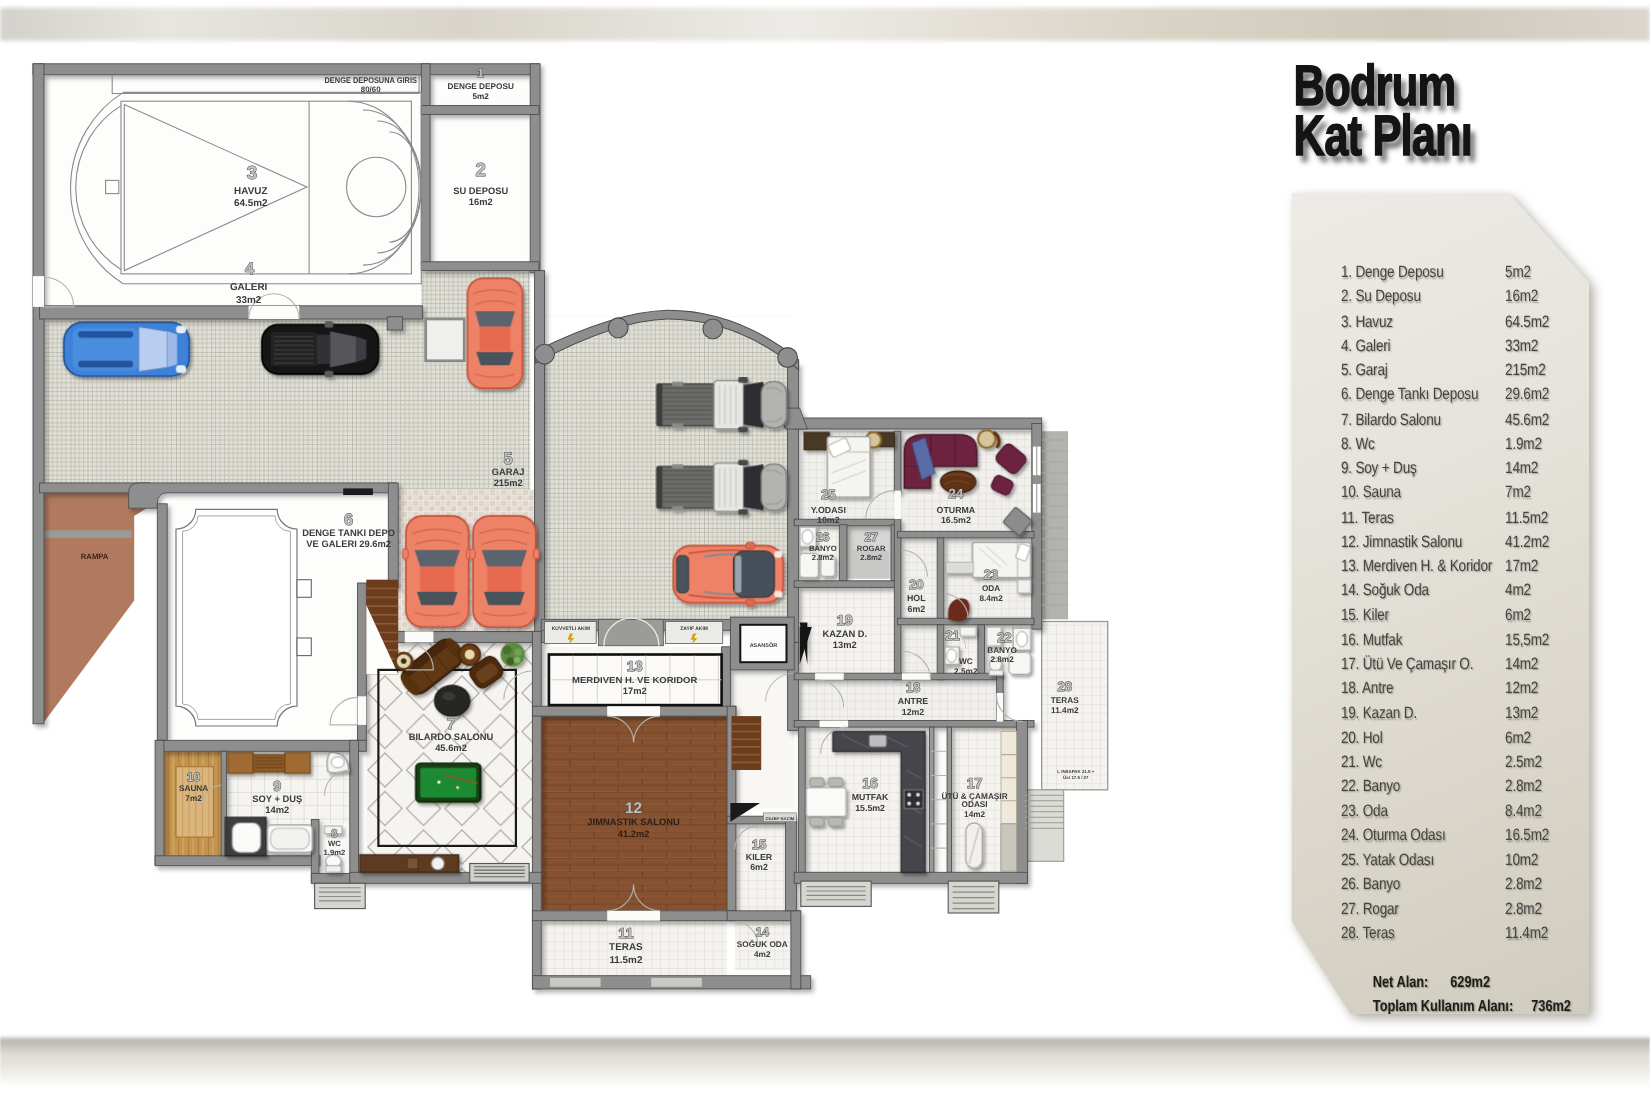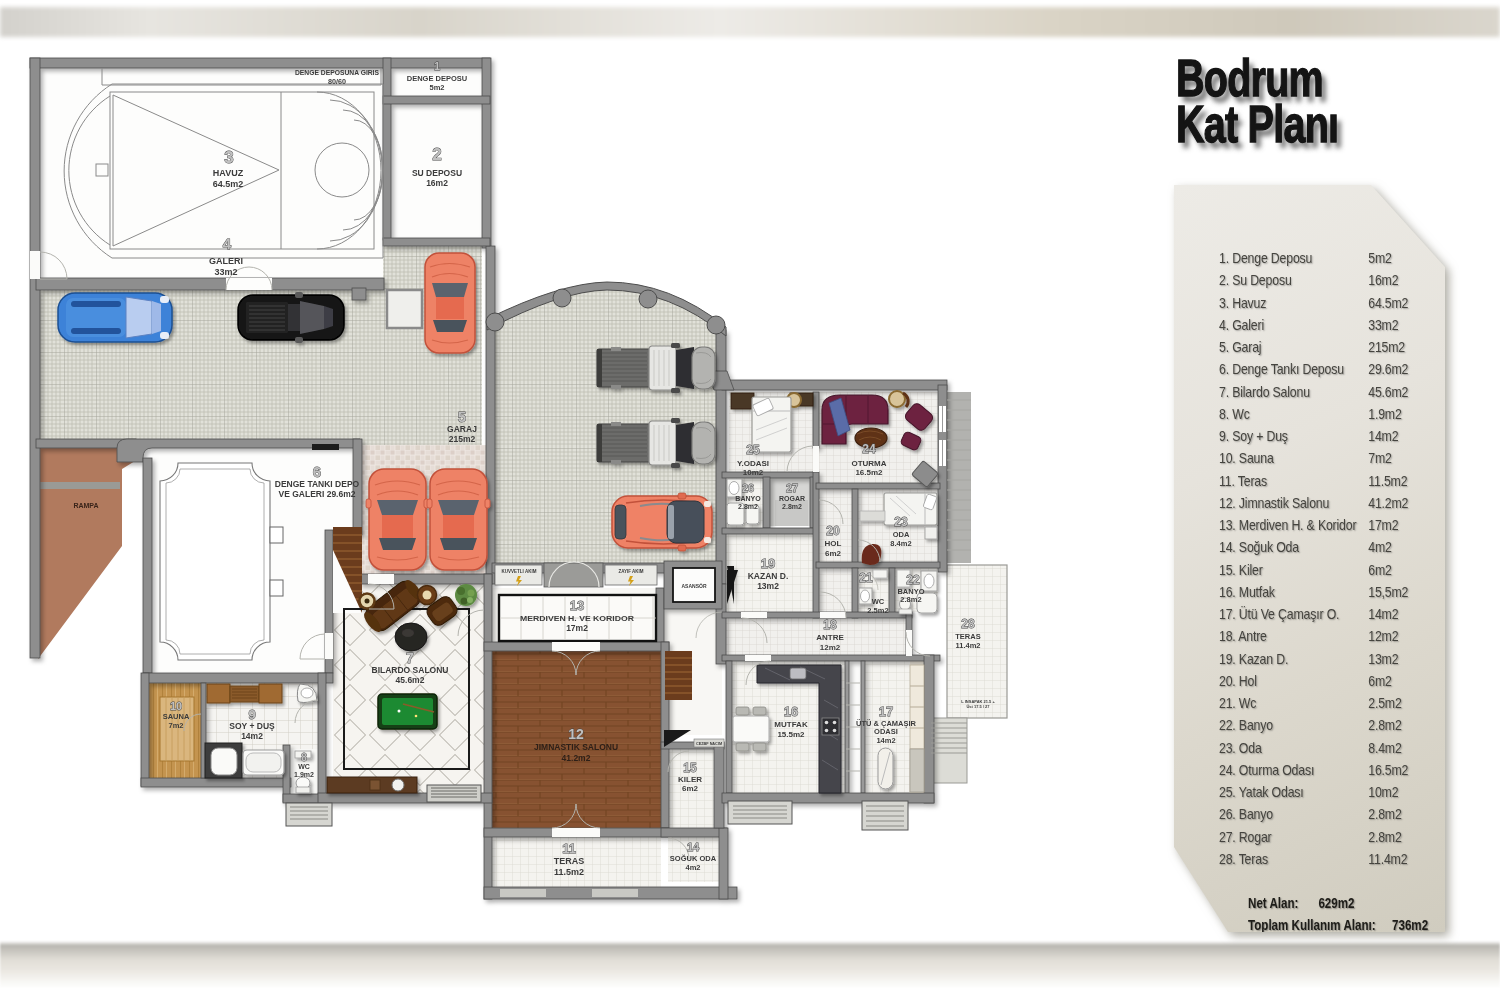--- a/index.html
+++ b/index.html
@@ -11,21 +11,21 @@
   .band-bottom{position:absolute;left:0;top:941px;width:1500px;height:46px;
     background:linear-gradient(180deg,#fff 0%,#b9b7b1 10%,#e0ddd6 40%,#ebe8e2 65%,#fbfbf9 95%);
     filter:blur(1px);}
   .title{position:absolute;left:1176px;top:56px;color:#141414;
     font-size:52px;font-weight:bold;line-height:45.5px;letter-spacing:-1px;
     -webkit-text-stroke:1.3px #141414;
     transform:scaleX(0.76);transform-origin:left top;
     text-shadow:6px 6px 6px rgba(90,90,90,0.85);}
   .panel{position:absolute;left:1174px;top:169px;width:271px;height:747px;
     filter:drop-shadow(4px 4px 5px rgba(110,105,90,0.55));}
-  .panel-bg{position:absolute;left:0;top:16px;width:100%;height:100%;
+  .panel-bg{position:absolute;left:0;top:6px;width:100%;height:100%;
     background:linear-gradient(155deg,#edebe6 0%,#e6e3dc 35%,#dcd8cd 65%,#d0ccbf 100%);
     clip-path:polygon(0 0,197px 0,271px 82px,271px 100%,54px 100%,0 662px);}
   .list{position:absolute;left:45px;top:62px;width:270px;font-size:15px;
     color:#45443f;text-shadow:1.2px 1.2px 1.6px rgba(30,30,30,0.35);
     transform:scaleX(0.82);transform-origin:left top;letter-spacing:-0.2px;}
   .list .row{height:22.25px;line-height:22.25px;position:relative;white-space:nowrap;}
   .list .v{position:absolute;left:182px;top:0;}
   .totals{position:absolute;left:74px;top:707px;width:240px;font-size:14.5px;
     font-weight:bold;color:#1d1c18;text-shadow:1.2px 1.2px 1.5px rgba(30,30,30,0.4);
     transform:scaleX(0.80);transform-origin:left top;}

